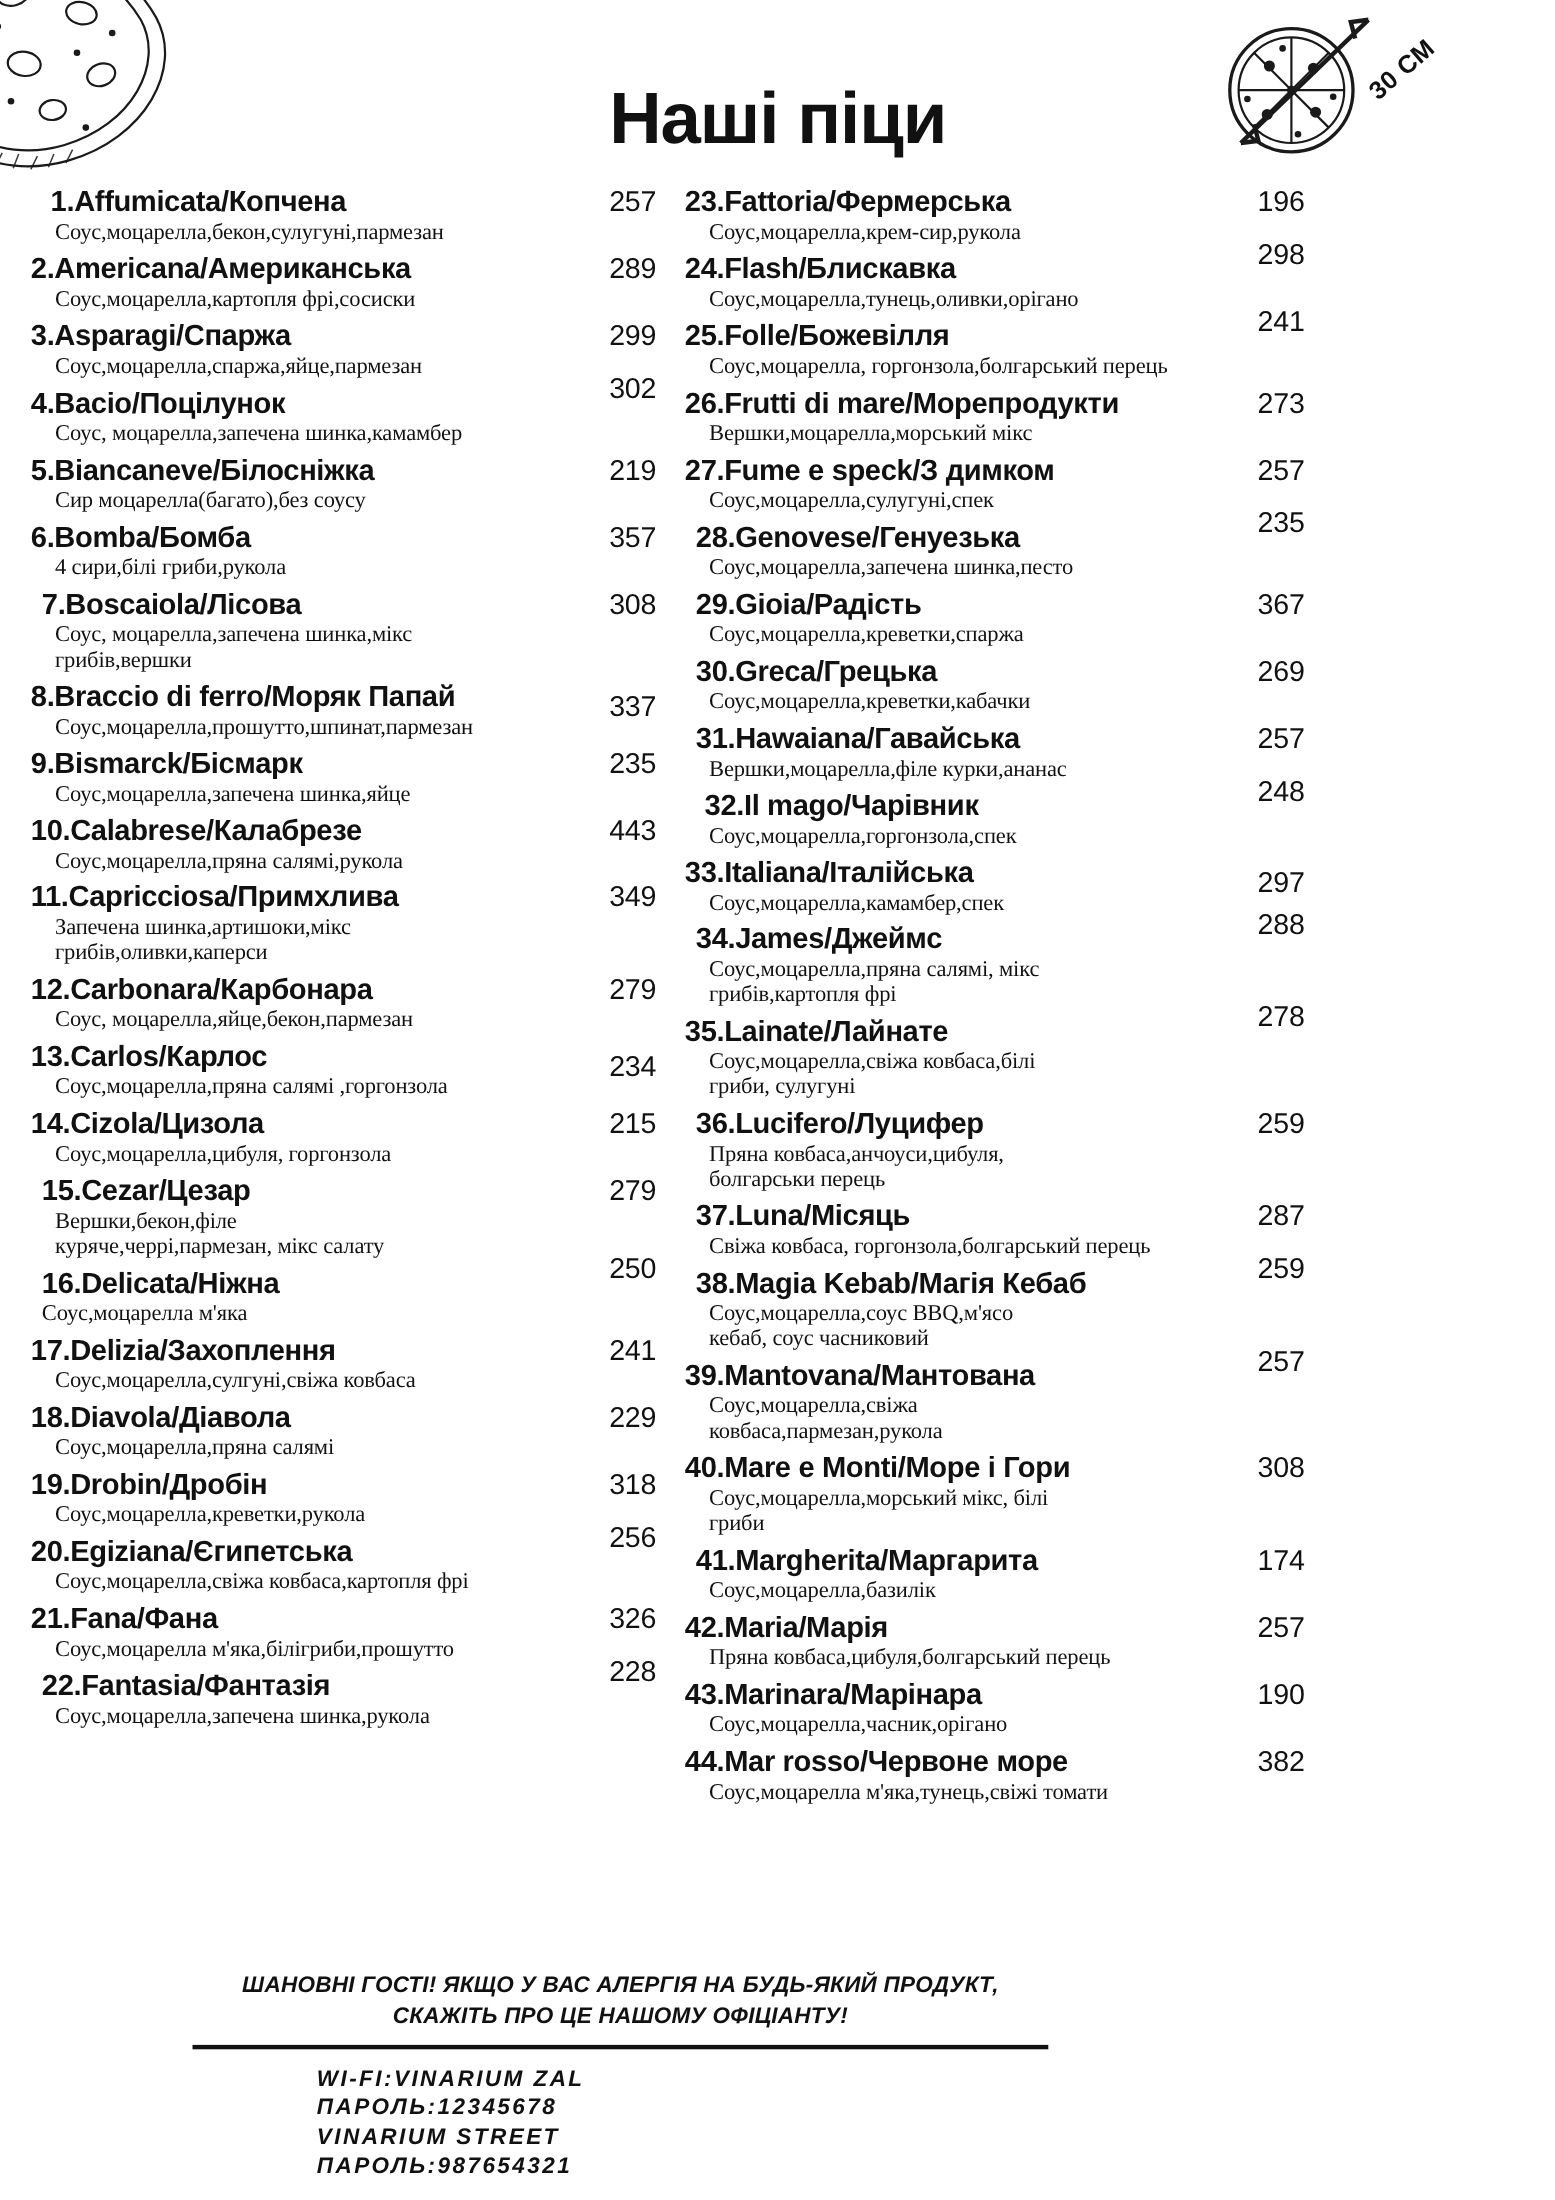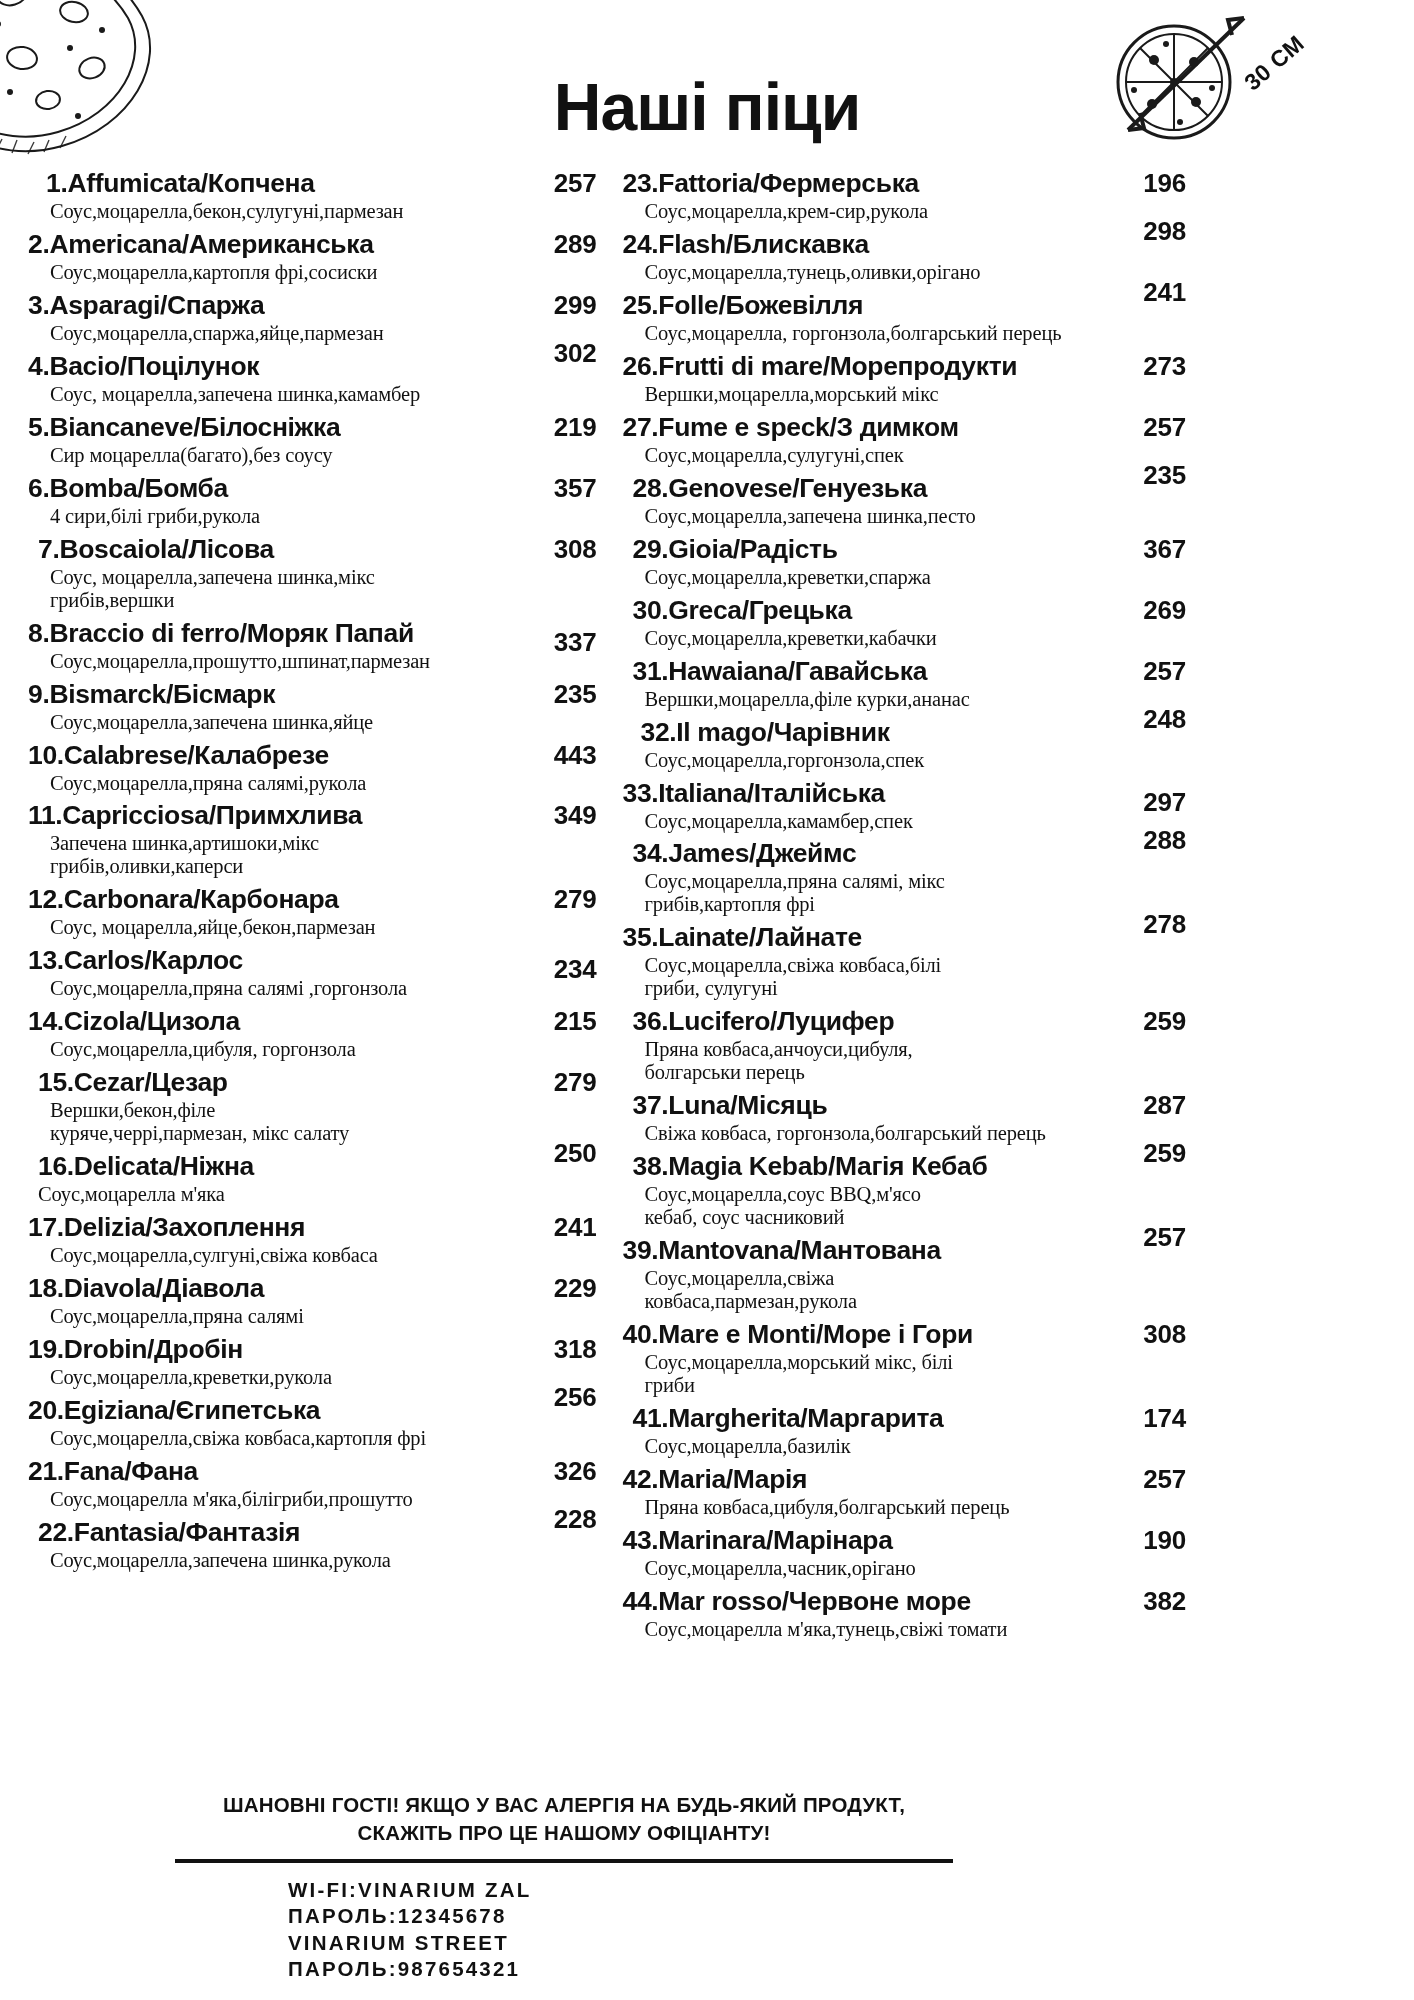--- a/index.html
+++ b/index.html
@@ -83,21 +83,21 @@
   }
   .item-name {
     font-size: 26.5px;
     font-weight: bold;
     letter-spacing: -0.35px;
     line-height: 1.12;
     white-space: nowrap;
   }
   .item-price {
     font-size: 26px;
-    font-weight: bold;
+    font-weight: normal;
     letter-spacing: -0.2px;
     white-space: nowrap;
     flex: 0 0 auto;
   }
   .item-desc {
     font-family: "Liberation Serif", serif;
     font-size: 20.5px;
     line-height: 1.12;
     letter-spacing: -0.15px;
     padding-left: 22px;
@@ -113,20 +113,21 @@
 
   .price-up   { position: relative; top: -13px; }
   .price-down { position: relative; top: 9px; }
 
   
   .footer {
     position: absolute;
     left: 0; right: 0;
     bottom: 18px;
     width: 1128px;
+    font-style: italic;
   }
   .allergy {
     text-align: center;
     font-size: 20.5px;
     font-weight: bold;
     line-height: 1.38;
     letter-spacing: 0.2px;
     padding: 0 120px;
   }
   .divider {

